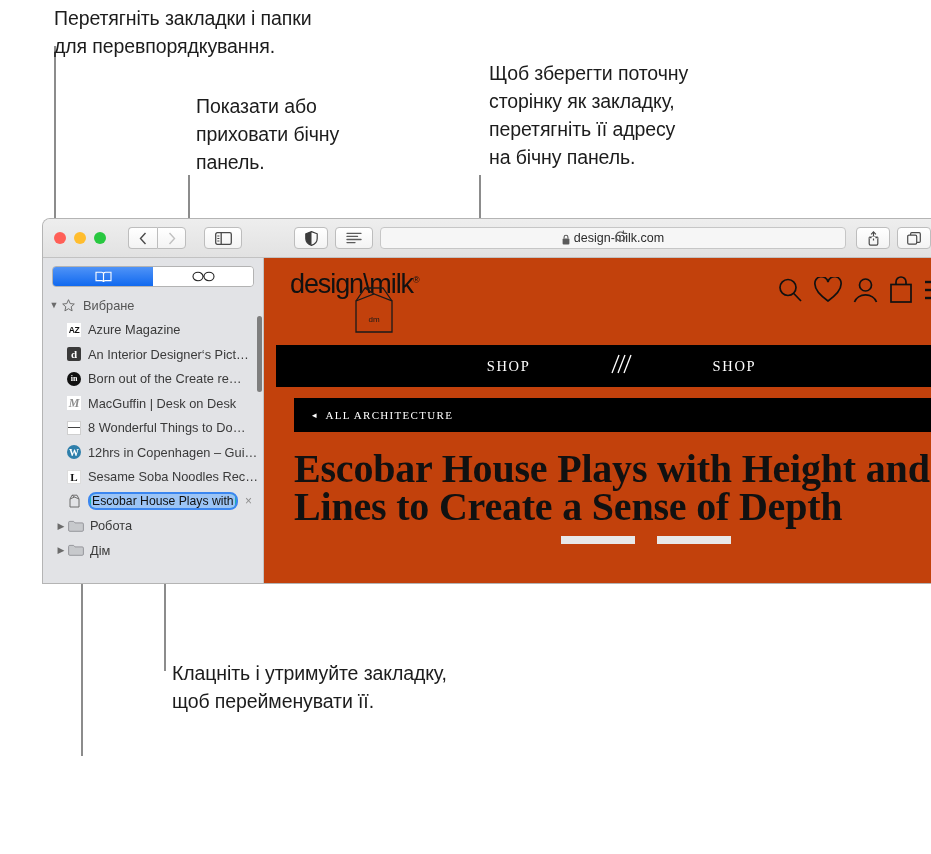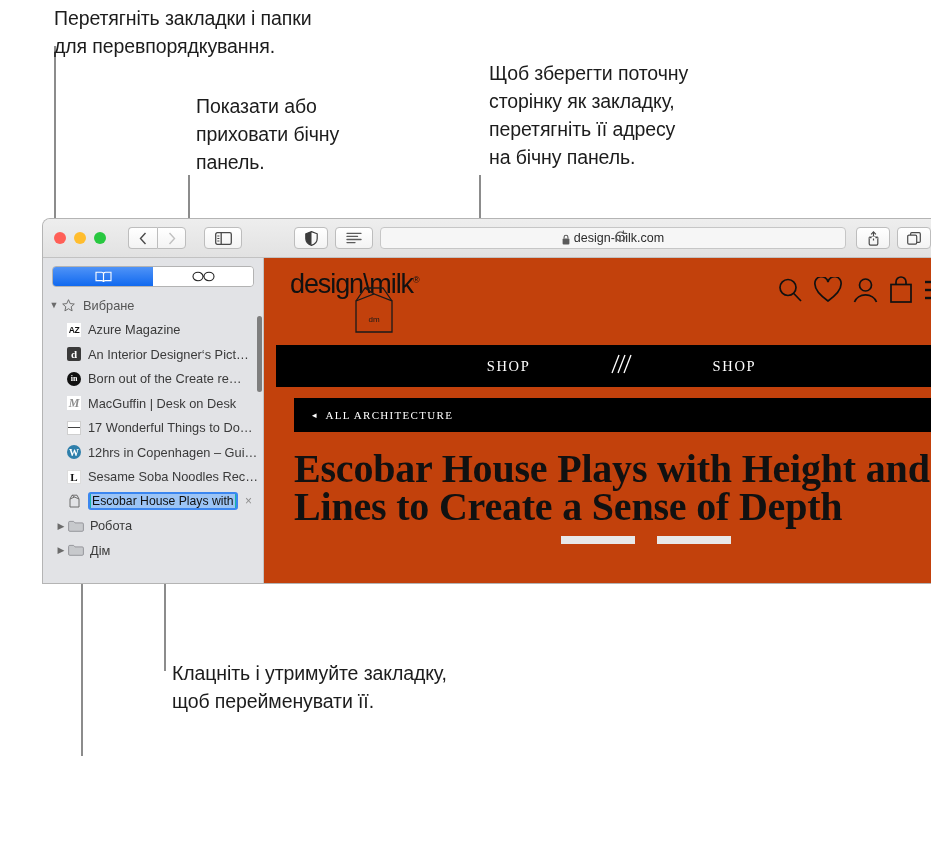--- a/index.html
+++ b/index.html
@@ -159,21 +159,21 @@
   .fv-m  { background:#fff; color:#8d8d8d; font-family:"Liberation Serif",serif; font-style:italic; font-size:12px;}
   .fv-13 { background:#fff; border:1px solid #cfcfcf; }
   .fv-13 i { display:block; width:9px; height:1.2px; background:#444; margin:1px auto; }
   .fv-wp { background:#2e7fab; color:#fff; border-radius:50%; font-family:"Liberation Serif",serif; font-size:10px;}
   .fv-l  { background:#fff; color:#111; font-family:"Liberation Serif",serif; font-size:11px; border:1px solid #ddd;}
 
   .editrow { height: 24.5px; display: flex; align-items: center; padding-left: 24px; }
   #edit-field {
     background: #14b8a6;
     border: 2px solid #3b86f0;
-    border-radius: 3px;
+    border-radius: 8px;
     height: 18px;
     width: 150px;
     display: flex; align-items: center;
     overflow: hidden;
     padding: 0 1px;
   }
   #edit-field .sel {
     background: #9cc4f5;
     color: #111;
     font-size: 12.2px;
@@ -410,21 +410,21 @@
         <div class="row bk">
           <span class="favi fv-m">M</span>
           <span>MacGuffin | Desk on Desk</span>
         </div>
         <div class="row bk">
           <span class="favi fv-13">
               <i></i>
               <i></i>
               <i></i>
             </span>
-          <span>17 Wonderful Things to Do…</span>
+          <span>8 Wonderful Things to Do…</span>
         </div>
         <div class="row bk">
           <span class="favi fv-wp">W</span>
           <span>12hrs in Copenhagen – Gui…</span>
         </div>
         <div class="row bk">
           <span class="favi fv-l">L</span>
           <span>Sesame Soba Noodles Rec…</span>
         </div>
 

